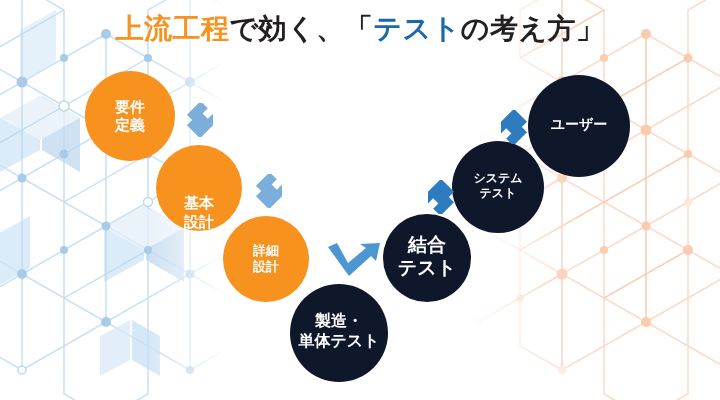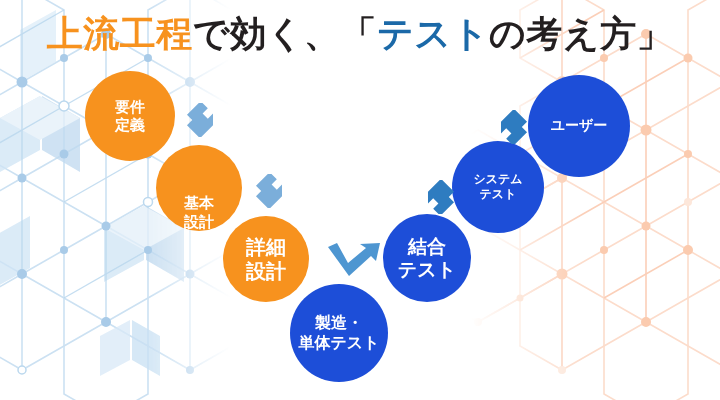--- a/index.html
+++ b/index.html
@@ -28,21 +28,21 @@
   .title-wrap {
     position: absolute;
     left: 0;
     top: 14px;
     width: 720px;
     text-align: center;
     z-index: 20;
   }
   .title {
     display: inline-block;
-    font-size: 36px;
+    font-size: 28px;
     font-weight: bold;
     letter-spacing: 0.5px;
     white-space: nowrap;
     line-height: 1.1;
   }
   .t-orange { color: #F7921E; }
   .t-dark   { color: #231F20; }
   .t-blue   { color: #1B69A8; }
 
   .node {
@@ -52,21 +52,21 @@
     align-items: center;
     justify-content: center;
     text-align: center;
     color: #ffffff;
     font-weight: bold;
     line-height: 1.22;
     z-index: 10;
     box-sizing: border-box;
   }
   .node.orange { background: #F7921E; }
-  .node.blue   { background: #1d4ed8; }
+  .node.blue   { background: #0f172a; font-family: Liberation Mono, monospace; }
   .node .lbl { display: block; padding: 0 2px; }
 
   .arrow {
     position: absolute;
     z-index: 12;
   }
   .arrow svg { display: block; }
 </style>
 </head>
 <body>
@@ -278,21 +278,21 @@
     </div>
   </div>
 
   <div class="node orange" style="left:156px; top:145px; width:86px; height:86px; font-size:15px;align-items:flex-end;">
     <div>
       <span class="lbl">基本</span>
       <span class="lbl">設計</span>
     </div>
   </div>
 
-  <div class="node orange" style="left:223px; top:216px; width:86px; height:86px; font-size:20px;">
+  <div class="node orange" style="left:223px; top:216px; width:86px; height:86px; font-size:13px;">
     <div>
       <span class="lbl">詳細</span>
       <span class="lbl">設計</span>
     </div>
   </div>
 
   <div class="node blue" style="left:290px; top:284px; width:98px; height:98px; font-size:16px;">
     <div>
       <span class="lbl">製造・</span>
       <span class="lbl">単体テスト</span>

